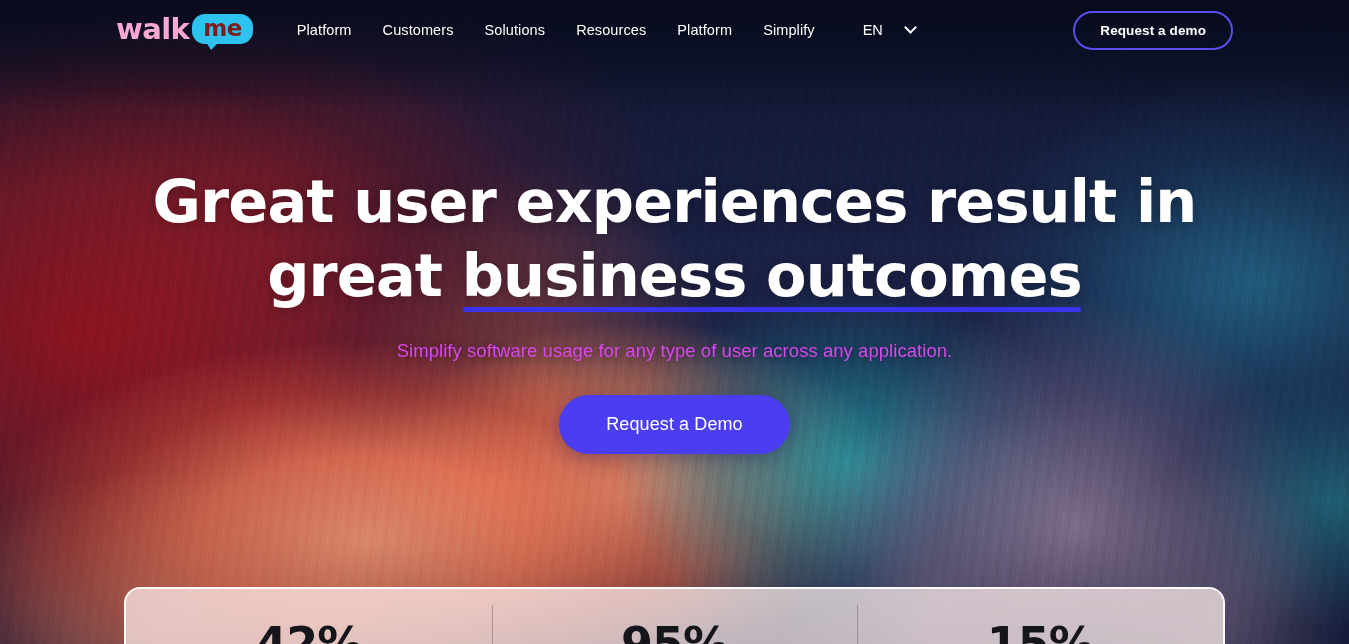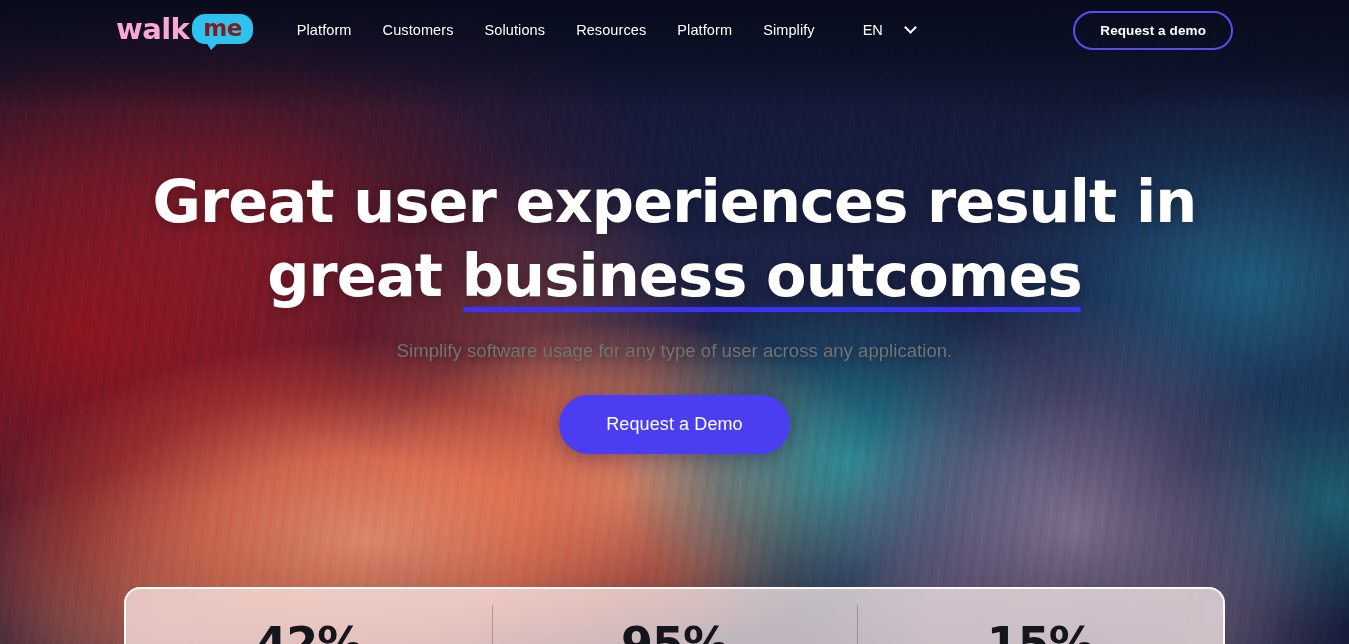--- a/index.html
+++ b/index.html
@@ -117,21 +117,21 @@
     font-size:59px; font-weight:700; line-height:1.26; letter-spacing:-.9px;
     font-family:"DejaVu Sans", sans-serif;
     text-shadow:0 2px 14px rgba(0,0,0,.25);
   }
   .underlined { position:relative; display:inline-block; }
   .underlined:after {
     content:""; position:absolute; left:1px; right:1px; bottom:2px; height:5px;
     background:#3a34f0; border-radius:2px;
   }
   .subtitle {
-    margin-top:26px; color:#737373; font-size:18.5px; font-weight:400; letter-spacing:.05px;
+    margin-top:26px; color:#d946ef; font-size:18.5px; font-weight:400; letter-spacing:.05px;
     text-shadow:0 1px 8px rgba(0,0,0,.35);
   }
   .cta-btn {
     margin-top:33px; background:#4a3df2; color:#fff; border:none; border-radius:34px;
     font-size:18px; font-weight:400; padding:19px 47px; cursor:pointer;
     letter-spacing:.1px; box-shadow:0 4px 18px rgba(20,10,80,.3);
   }
 
   
   .stats-card {

